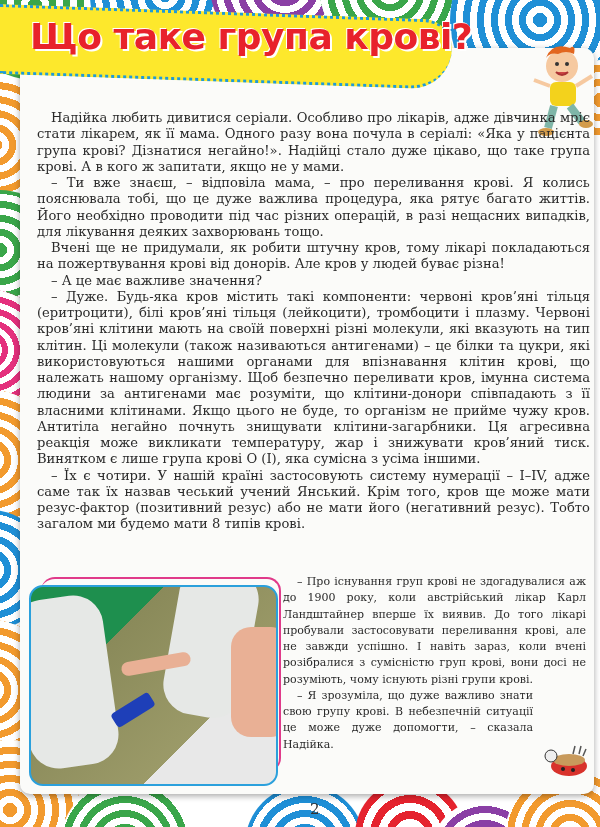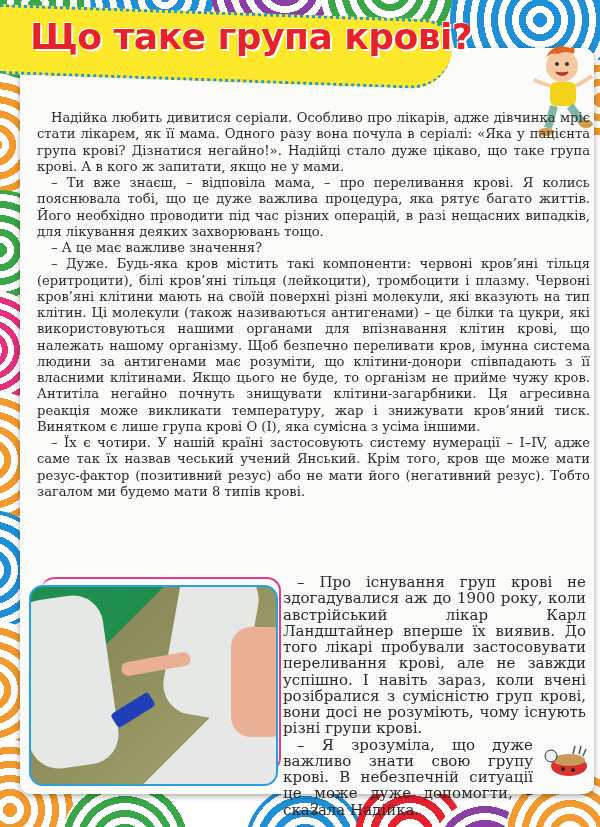--- a/index.html
+++ b/index.html
@@ -46,21 +46,21 @@
   .text {
     position: absolute; left: 37px; top: 95px; width: 553px;
     font-size: 13.1px; line-height: 16.25px; color: #2a2a2a;
     text-align: justify;
     margin-top: 15px;
   }
   .text p { margin: 0; text-indent: 14px; }
 
   .wrap-col {
     position: absolute; left: 283px; top: 574px; width: 303px;
-    font-size: 15px; line-height: 16.25px; color: #2a2a2a; text-align: justify;
+    font-size: 11px; line-height: 16.25px; color: #2a2a2a; text-align: justify;
   }
   .wrap-col p { margin: 0; text-indent: 14px; }
 
   
   .photo-frame {
     position: absolute; left: 41px; top: 577px; width: 238px; height: 193px;
     border: 2px solid #e03a8a; border-radius: 14px; border-left: none; border-bottom: none;
   }
   .photo {
     position: absolute; left: 29px; top: 585px; width: 245px; height: 197px;
@@ -116,20 +116,21 @@
   <path d="M46 44 L62 34" stroke="#f6c9a0" stroke-width="4"></path>
   <path d="M24 64 L18 86" stroke="#7fb6a8" stroke-width="8"></path>
   <path d="M40 64 L52 80" stroke="#7fb6a8" stroke-width="8"></path>
   <ellipse cx="16" cy="90" rx="8" ry="4" fill="#d39b4a"></ellipse>
   <ellipse cx="56" cy="82" rx="7" ry="4" fill="#d39b4a"></ellipse>
 </svg>
 
 <div class="text">
   <p>Надійка любить дивитися серіали. Особливо про лікарів, адже дівчинка мріє стати лікарем, як її мама. Одного разу вона почула в серіалі: «Яка у пацієнта група крові? Дізнатися негайно!». Надійці стало дуже цікаво, що таке група крові. А в кого ж запитати, якщо не у мами.</p>
   <p>– Ти вже знаєш, – відповіла мама, – про переливання крові. Я колись пояснювала тобі, що це дуже важлива процедура, яка рятує багато життів. Його необхідно проводити під час різних операцій, в разі нещасних випадків, для лікування деяких захворювань тощо.</p>
+  <p>Вчені ще не придумали, як робити штучну кров, тому лікарі покладаються на пожертвування крові від донорів. Але кров у людей буває різна!</p>
   <p>– А це має важливе значення?</p>
   <p>– Дуже. Будь-яка кров містить такі компоненти: червоні кров’яні тільця (еритроцити), білі кров’яні тільця (лейкоцити), тромбоцити і плазму. Червоні кров’яні клітини мають на своїй поверхні різні молекули, які вказують на тип клітин. Ці молекули (також називаються антигенами) – це білки та цукри, які використовуються нашими органами для впізнавання клітин крові, що належать нашому організму. Щоб безпечно переливати кров, імунна система людини за антигенами має розуміти, що клітини-донори співпадають з її власними клітинами. Якщо цього не буде, то організм не прийме чужу кров. Антитіла негайно почнуть знищувати клітини-загарбники. Ця агресивна реакція може викликати температуру, жар і знижувати кров’яний тиск. Винятком є лише група крові О (І), яка сумісна з усіма іншими.</p>
   <p>– Їх є чотири. У нашій країні застосовують систему нумерації – I–IV, адже саме так їх назвав чеський учений Янський. Крім того, кров ще може мати резус-фактор (позитивний резус) або не мати його (негативний резус). Тобто загалом ми будемо мати 8 типів крові.</p>
 </div>
 
 <div class="photo-frame"></div>
 <div class="photo">
   <div class="glove" style="left:-10px;top:10px;width:90px;height:170px;transform:rotate(-8deg)"></div>
   <div class="glove" style="left:140px;top:-20px;width:80px;height:150px;transform:rotate(10deg)"></div>
   <div style="position:absolute;left:90px;top:70px;width:70px;height:14px;border-radius:8px;background:#e9b095;transform:rotate(-10deg)"></div>

